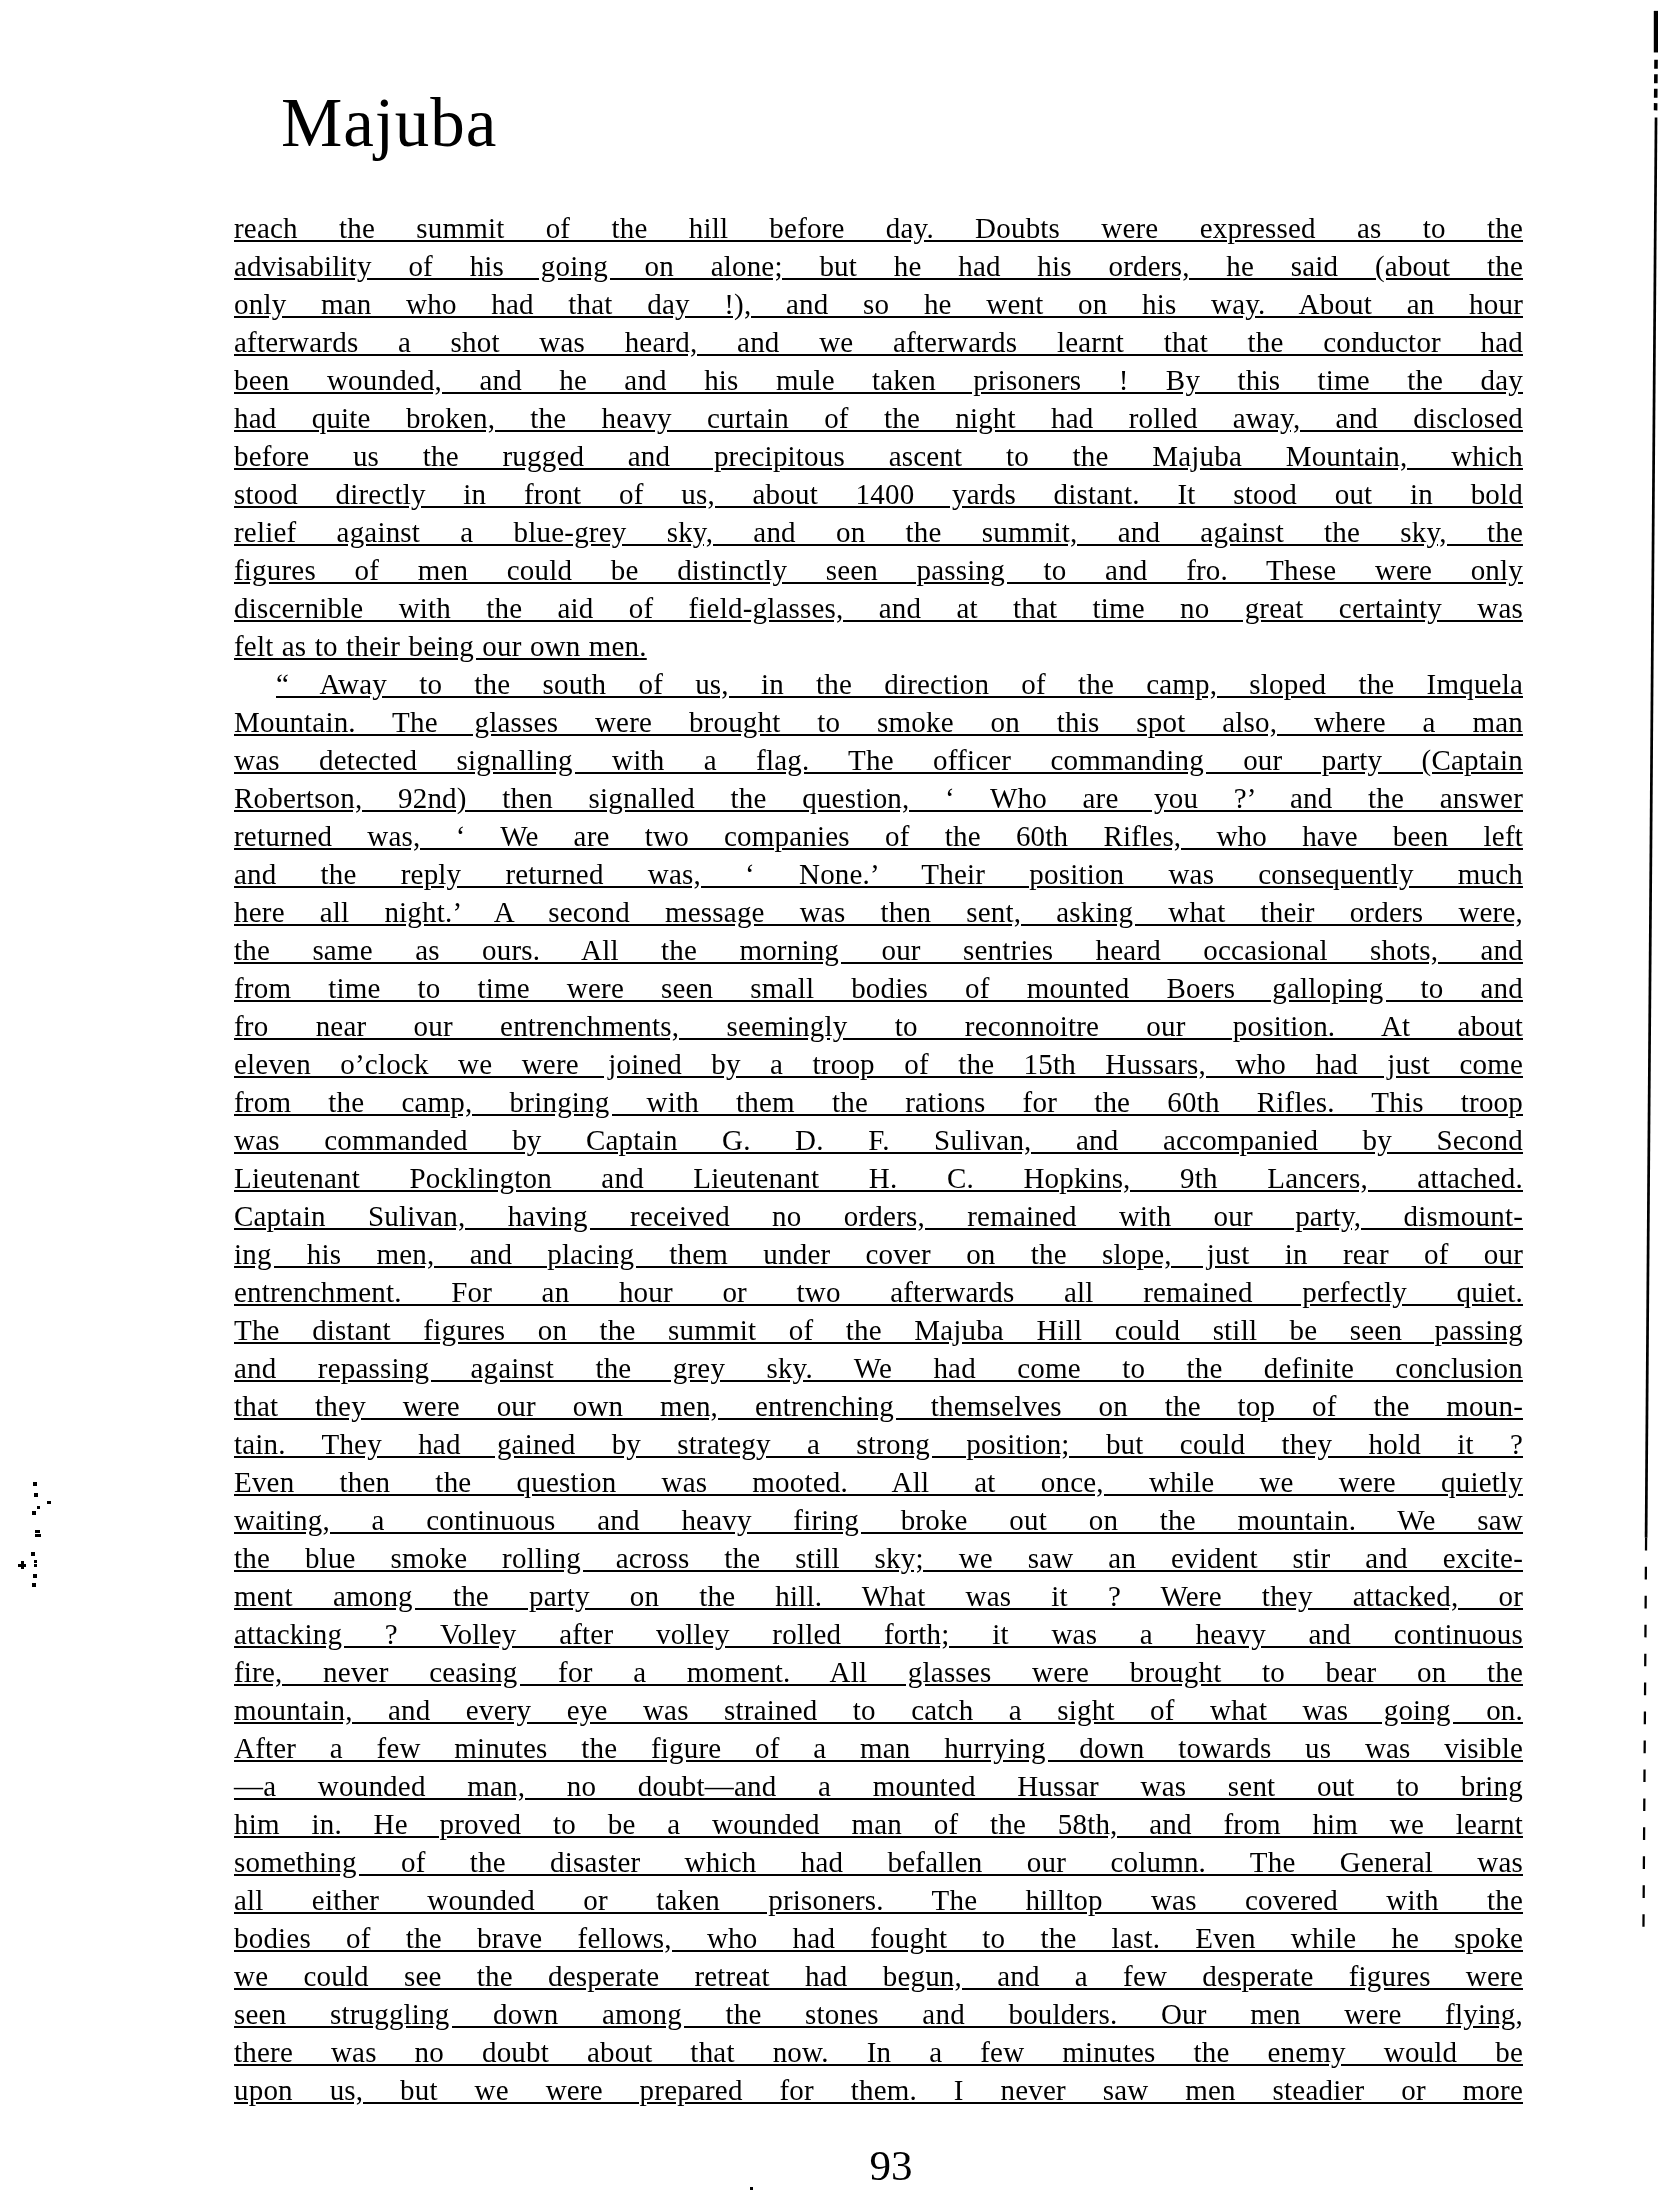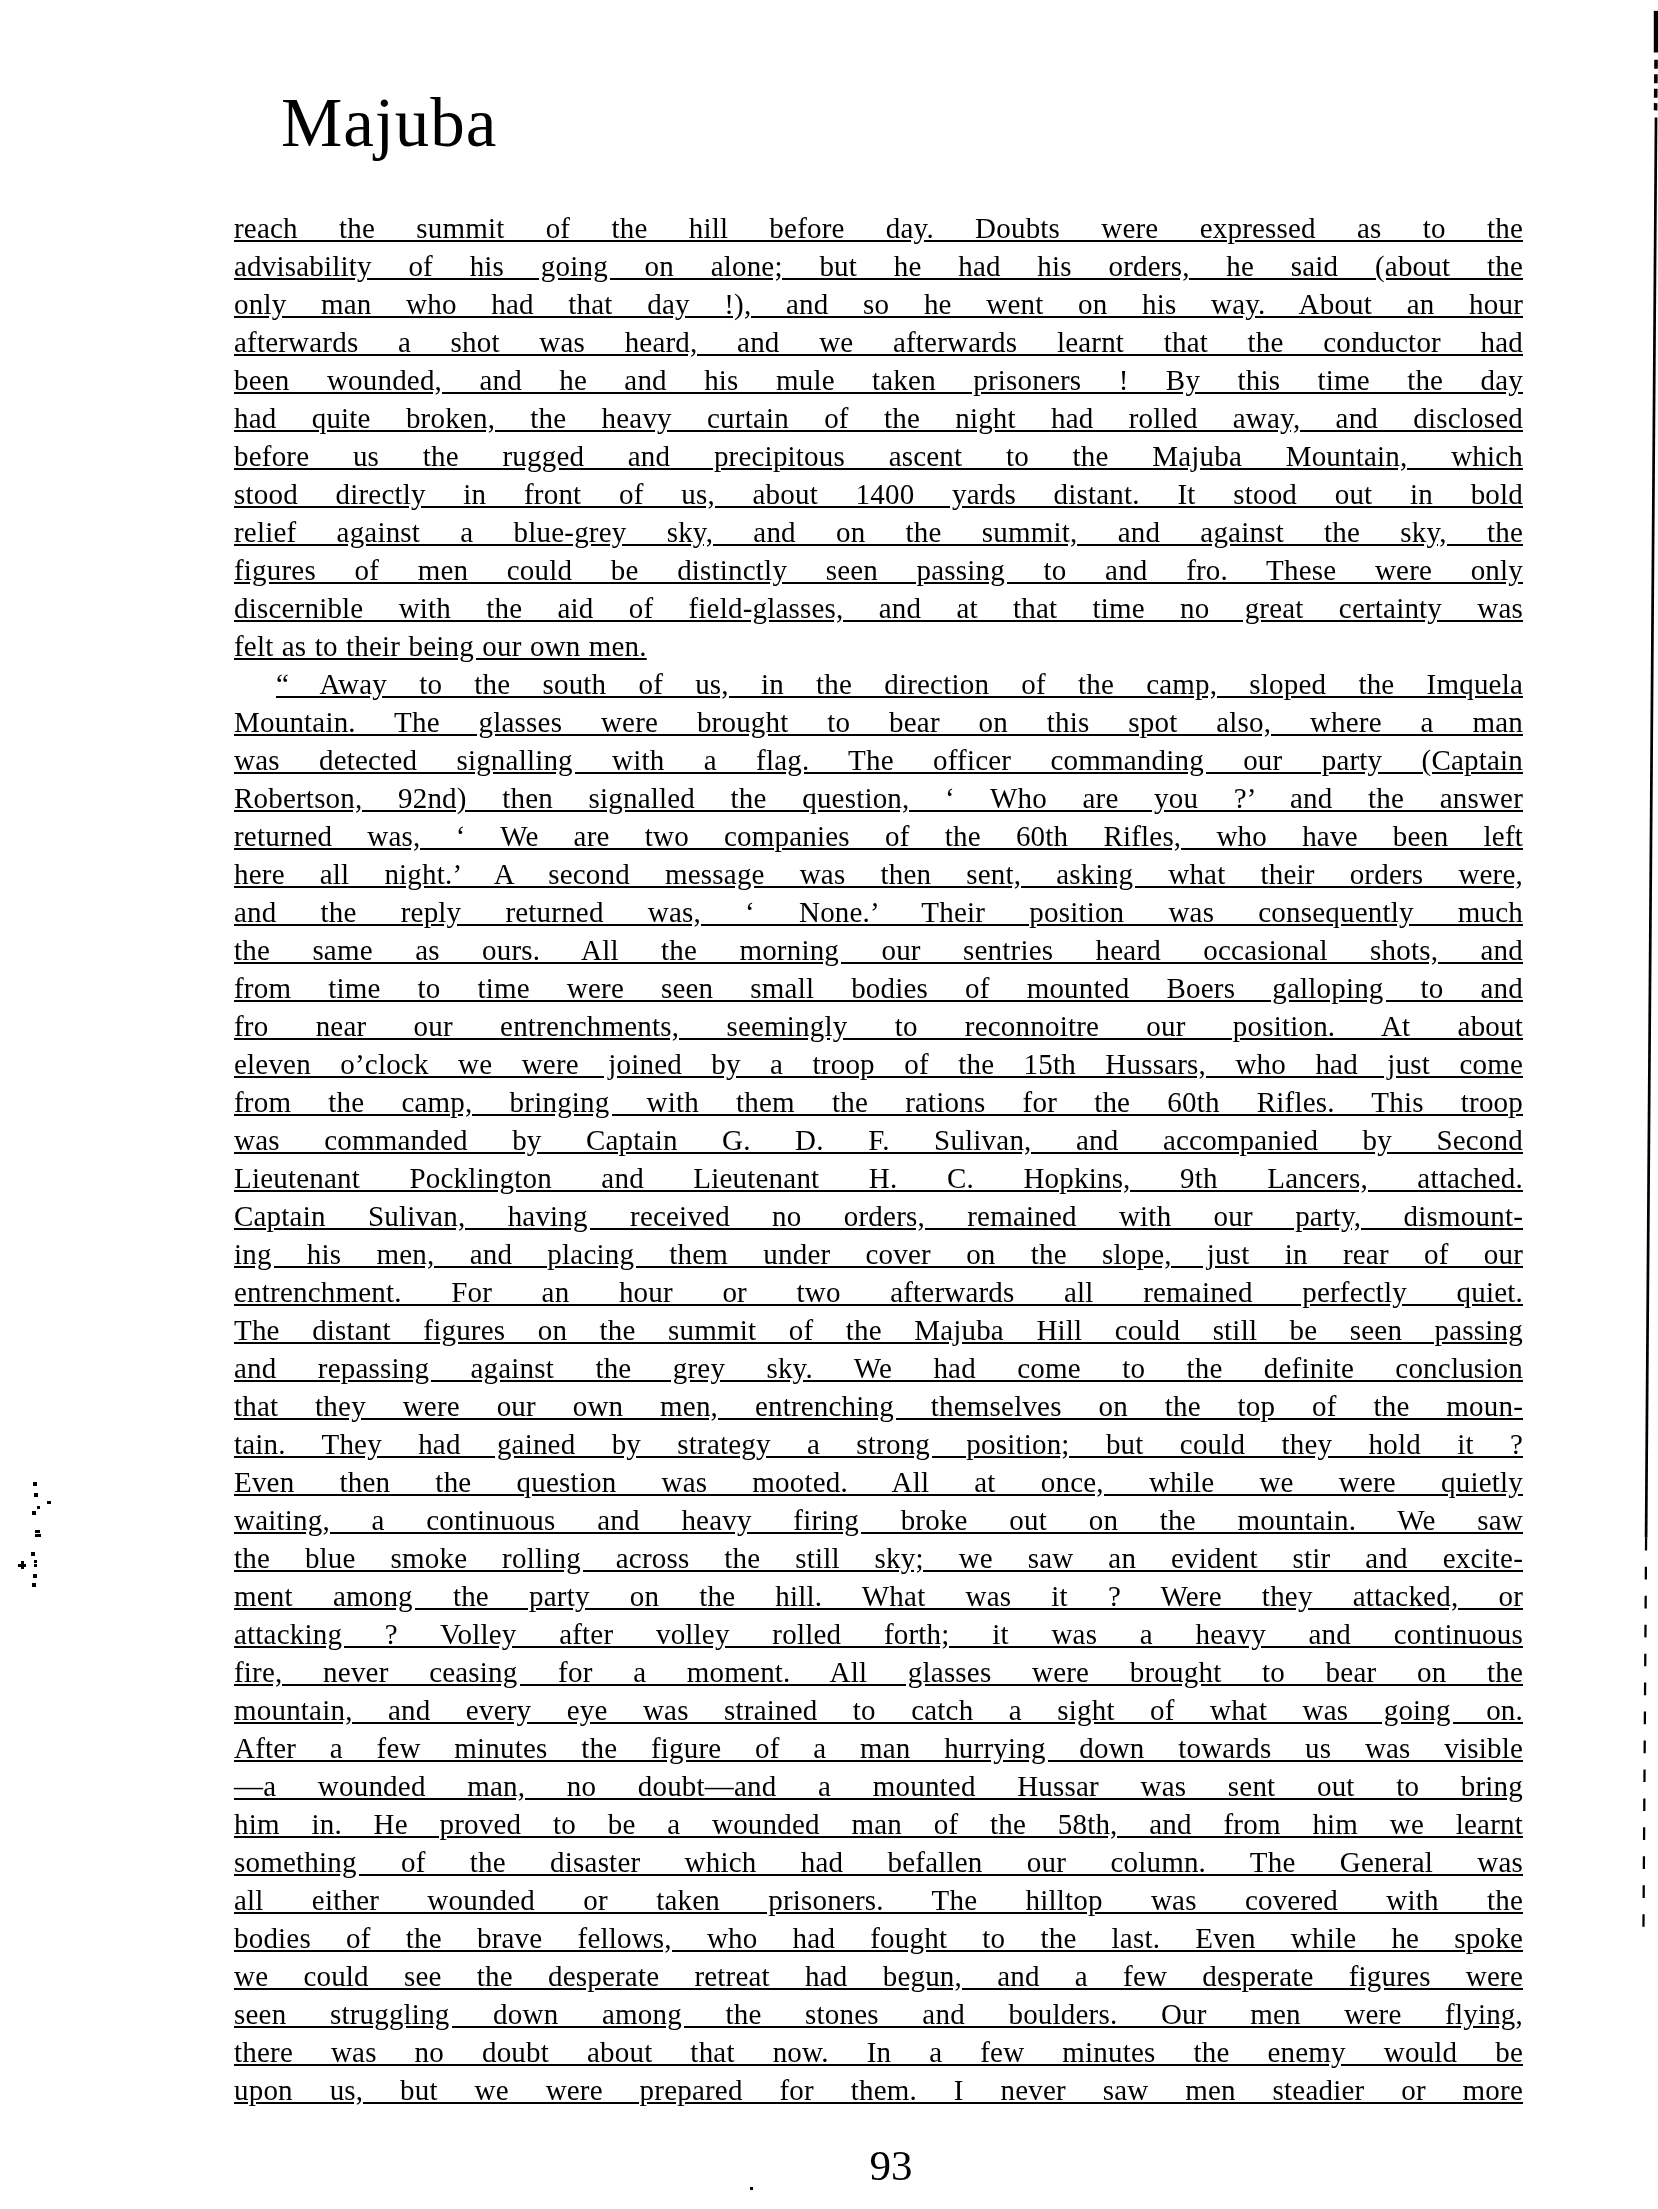--- a/index.html
+++ b/index.html
@@ -87,26 +87,26 @@
     <div class="text-line">afterwards a shot was heard, and we afterwards learnt that the conductor had</div>
     <div class="text-line">been wounded, and he and his mule taken prisoners ! By this time the day</div>
     <div class="text-line">had quite broken, the heavy curtain of the night had rolled away, and disclosed</div>
     <div class="text-line">before us the rugged and precipitous ascent to the Majuba Mountain, which</div>
     <div class="text-line">stood directly in front of us, about 1400 yards distant. It stood out in bold</div>
     <div class="text-line">relief against a blue-grey sky, and on the summit, and against the sky, the</div>
     <div class="text-line">figures of men could be distinctly seen passing to and fro. These were only</div>
     <div class="text-line">discernible with the aid of field-glasses, and at that time no great certainty was</div>
     <div class="text-line no-justify">felt as to their being our own men.</div>
     <div class="text-line indent">“ Away to the south of us, in the direction of the camp, sloped the Imquela</div>
-    <div class="text-line">Mountain. The glasses were brought to bear on this spot also, where a man</div>
+    <div class="text-line">Mountain. The glasses were brought to smoke on this spot also, where a man</div>
     <div class="text-line">was detected signalling with a flag. The officer commanding our party (Captain</div>
     <div class="text-line">Robertson, 92nd) then signalled the question, ‘ Who are you ?’ and the answer</div>
     <div class="text-line">returned was, ‘ We are two companies of the 60th Rifles, who have been left</div>
+    <div class="text-line">and the reply returned was, ‘ None.’ Their position was consequently much</div>
     <div class="text-line">here all night.’ A second message was then sent, asking what their orders were,</div>
-    <div class="text-line">and the reply returned was, ‘ None.’ Their position was consequently much</div>
     <div class="text-line">the same as ours. All the morning our sentries heard occasional shots, and</div>
     <div class="text-line">from time to time were seen small bodies of mounted Boers galloping to and</div>
     <div class="text-line">fro near our entrenchments, seemingly to reconnoitre our position. At about</div>
     <div class="text-line">eleven o’clock we were joined by a troop of the 15th Hussars, who had just come</div>
     <div class="text-line">from the camp, bringing with them the rations for the 60th Rifles. This troop</div>
     <div class="text-line">was commanded by Captain G. D. F. Sulivan, and accompanied by Second</div>
     <div class="text-line">Lieutenant Pocklington and Lieutenant H. C. Hopkins, 9th Lancers, attached.</div>
     <div class="text-line">Captain Sulivan, having received no orders, remained with our party, dismount-</div>
     <div class="text-line">ing his men, and placing them under cover on the slope, just in rear of our</div>
     <div class="text-line">entrenchment. For an hour or two afterwards all remained perfectly quiet.</div>

